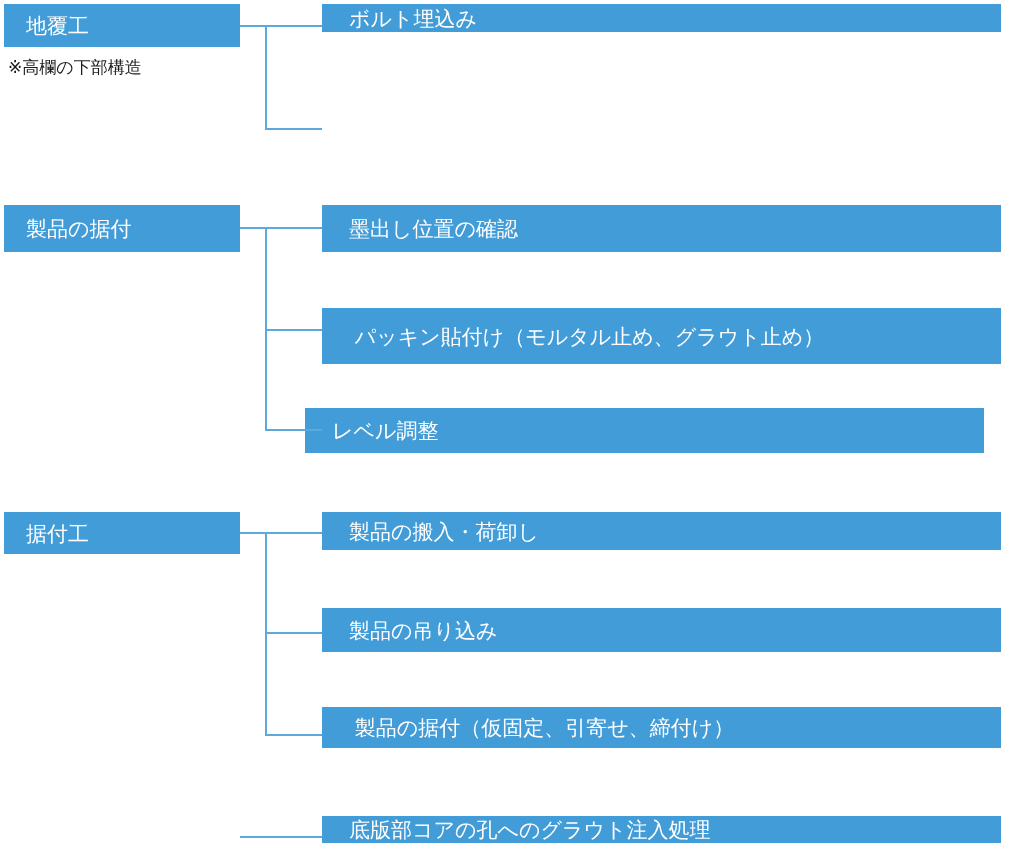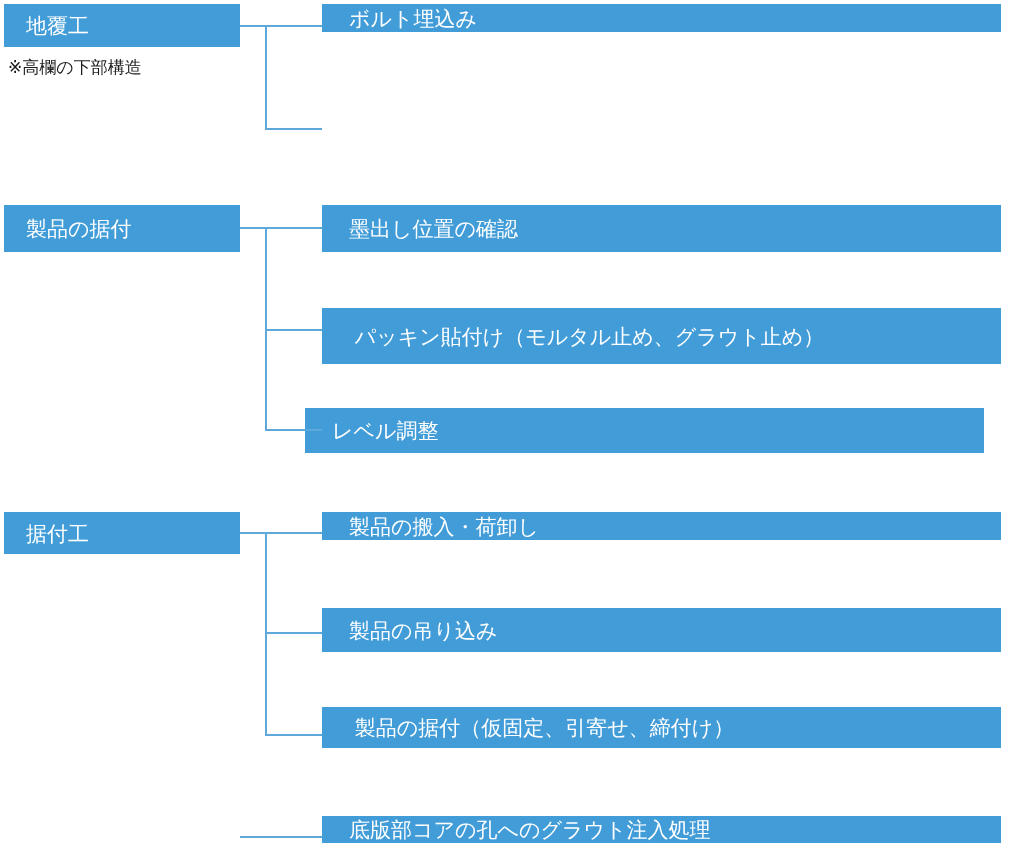--- a/index.html
+++ b/index.html
@@ -79,21 +79,21 @@
 
   <div class="hline" style="left:240px; top:227px; width:82px"></div>
   <div class="vline" style="left:265px; top:227px; height:204px"></div>
   <div class="hline" style="left:265px; top:329px; width:57px"></div>
   <div class="hline" style="left:265px; top:429px; width:57px"></div>
 
   <div class="pbox" style="left:4px; top:512px; width:236px; height:42px">
     <span class="lbl">据付工</span>
   </div>
 
-  <div class="cbar" style="left:322px; top:512px; width:679px; height:28px">
+  <div class="cbar" style="left:322px; top:512px; width:679px; height:38px">
     <span class="lbl">製品の搬入・荷卸し</span>
   </div>
   <div class="cbar" style="left:322px; top:608px; width:679px; height:44px">
     <span class="lbl">製品の吊り込み</span>
   </div>
   <div class="cbar" style="left:322px; top:707px; width:679px; height:41px">
     <span class="lbl"> 製品の据付（仮固定、引寄せ、締付け）</span>
   </div>
 
   <div class="hline" style="left:240px; top:532px; width:82px"></div>

